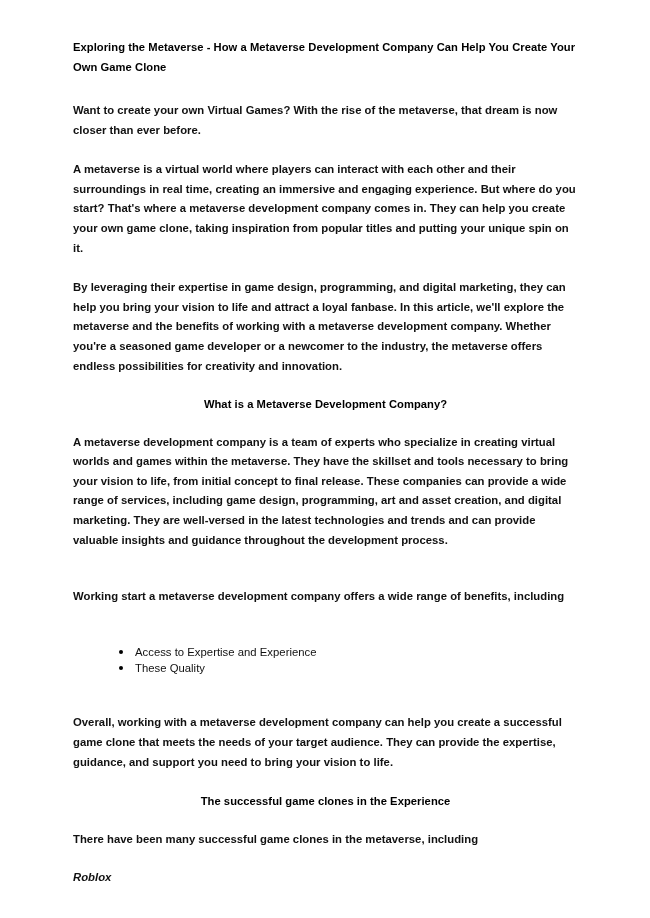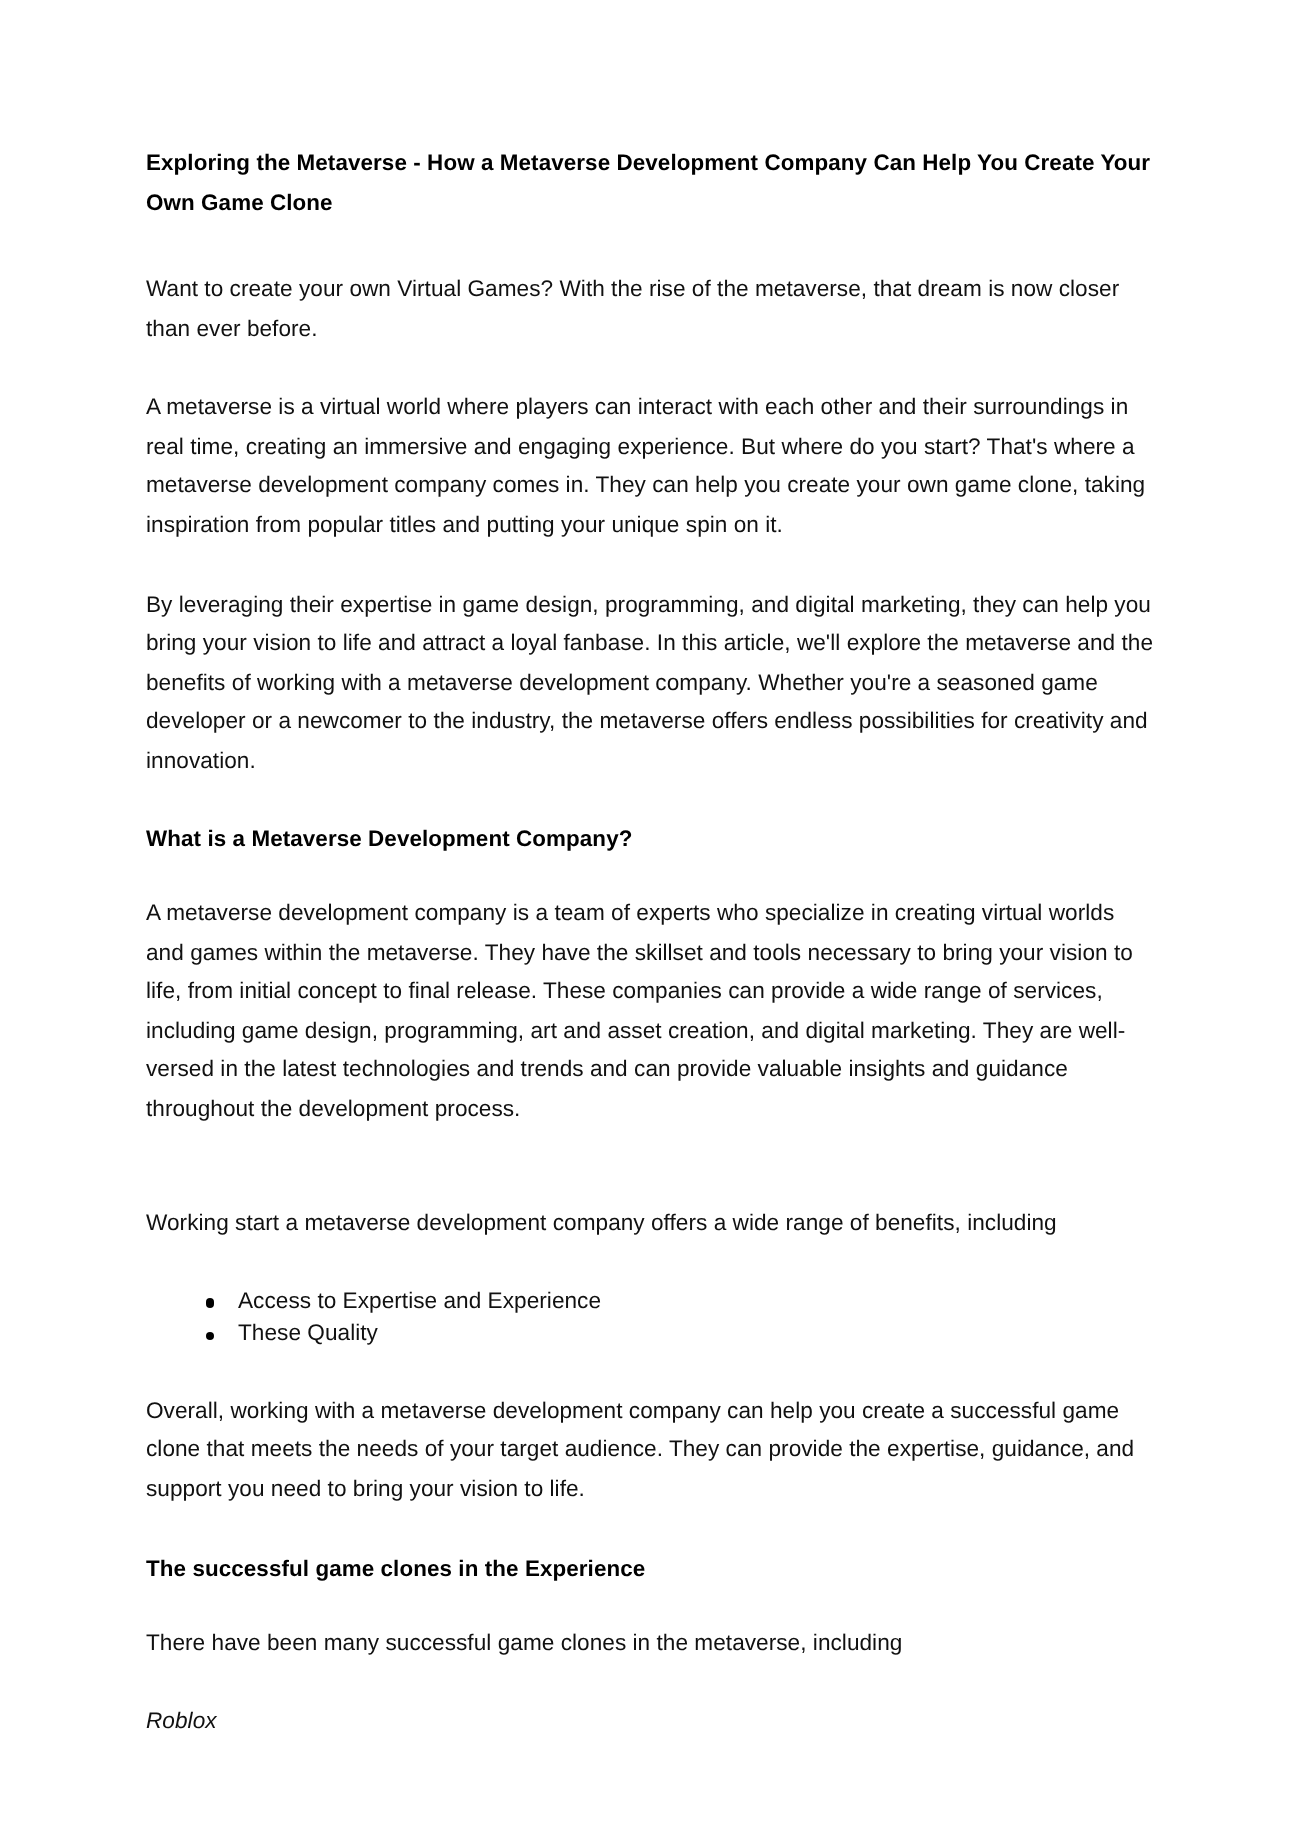--- a/index.html
+++ b/index.html
@@ -15,61 +15,62 @@
     font-family: "Liberation Sans", sans-serif;
     color: #000000;
     -webkit-font-smoothing: none;
   }
   .page {
     position: relative;
     width: 650px;
     height: 918px;
     background: #ffffff;
     box-sizing: border-box;
-    padding: 73px 73px 0 73px;
+    padding: 38px 73px 0 73px;
   }
   .doc-body {
     width: 505px;
   }
   h1.doc-title {
     font-size: 11.2px;
     font-weight: bold;
     line-height: 19.5px;
     margin: 0 0 0 0;
     letter-spacing: 0.05px;
     color: #000;
   }
   h2.section-heading {
     font-size: 11.2px;
     font-weight: bold;
     line-height: 19.5px;
     margin: 0;
     letter-spacing: 0.05px;
     color: #000;
+    text-align: center;
   }
   p.para {
     font-size: 11.3px;
-    font-weight: normal;
+    font-weight: bold;
     line-height: 19.6px;
     margin: 0;
     color: #111;
     letter-spacing: 0.02px;
     text-align: left;
   }
   p.para.italic {
     font-style: italic;
   }
   .spacer-24 { height: 24px; }
   .spacer-21 { height: 21px; }
   .spacer-20 { height: 20px; }
   .spacer-19 { height: 19px; }
   .spacer-18 { height: 18px; }
   ul.bullet-list {
     list-style: none;
-    margin: 0;
+    margin: 16px;
     padding: 0;
   }
   ul.bullet-list li {
     position: relative;
     font-size: 11.3px;
     line-height: 16.3px;
     padding-left: 46px;
     color: #111;
     letter-spacing: 0.02px;
   }

